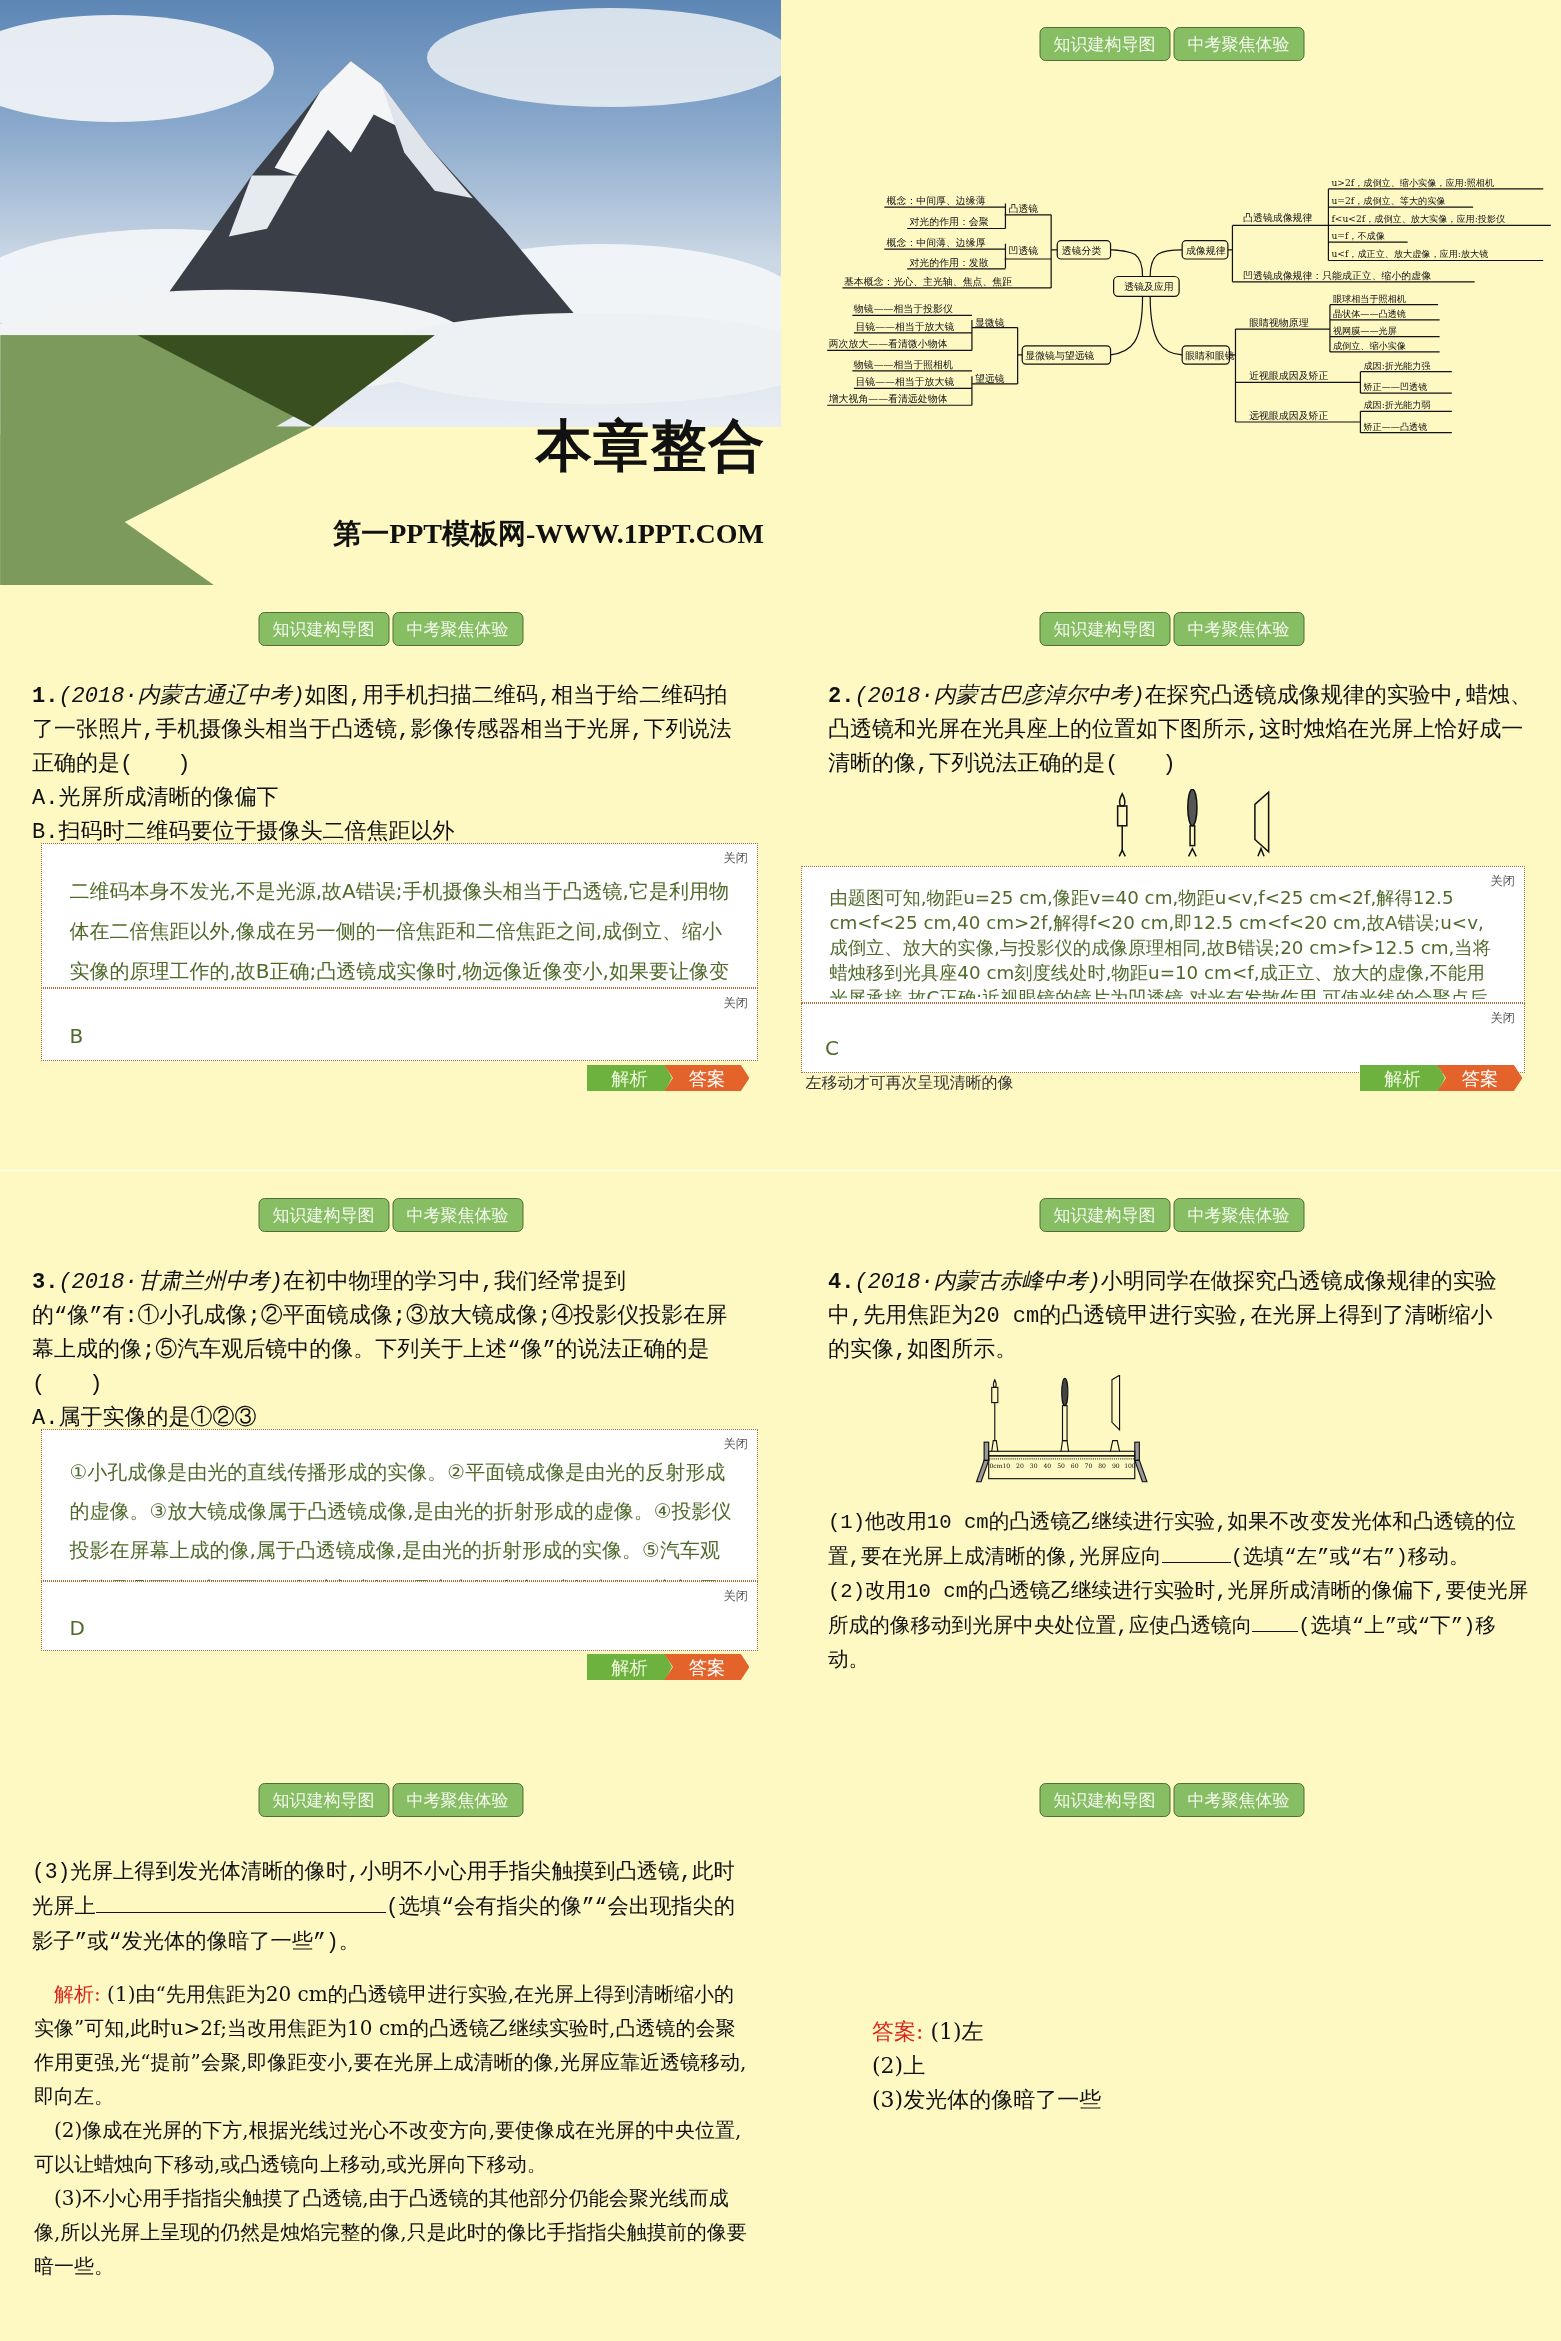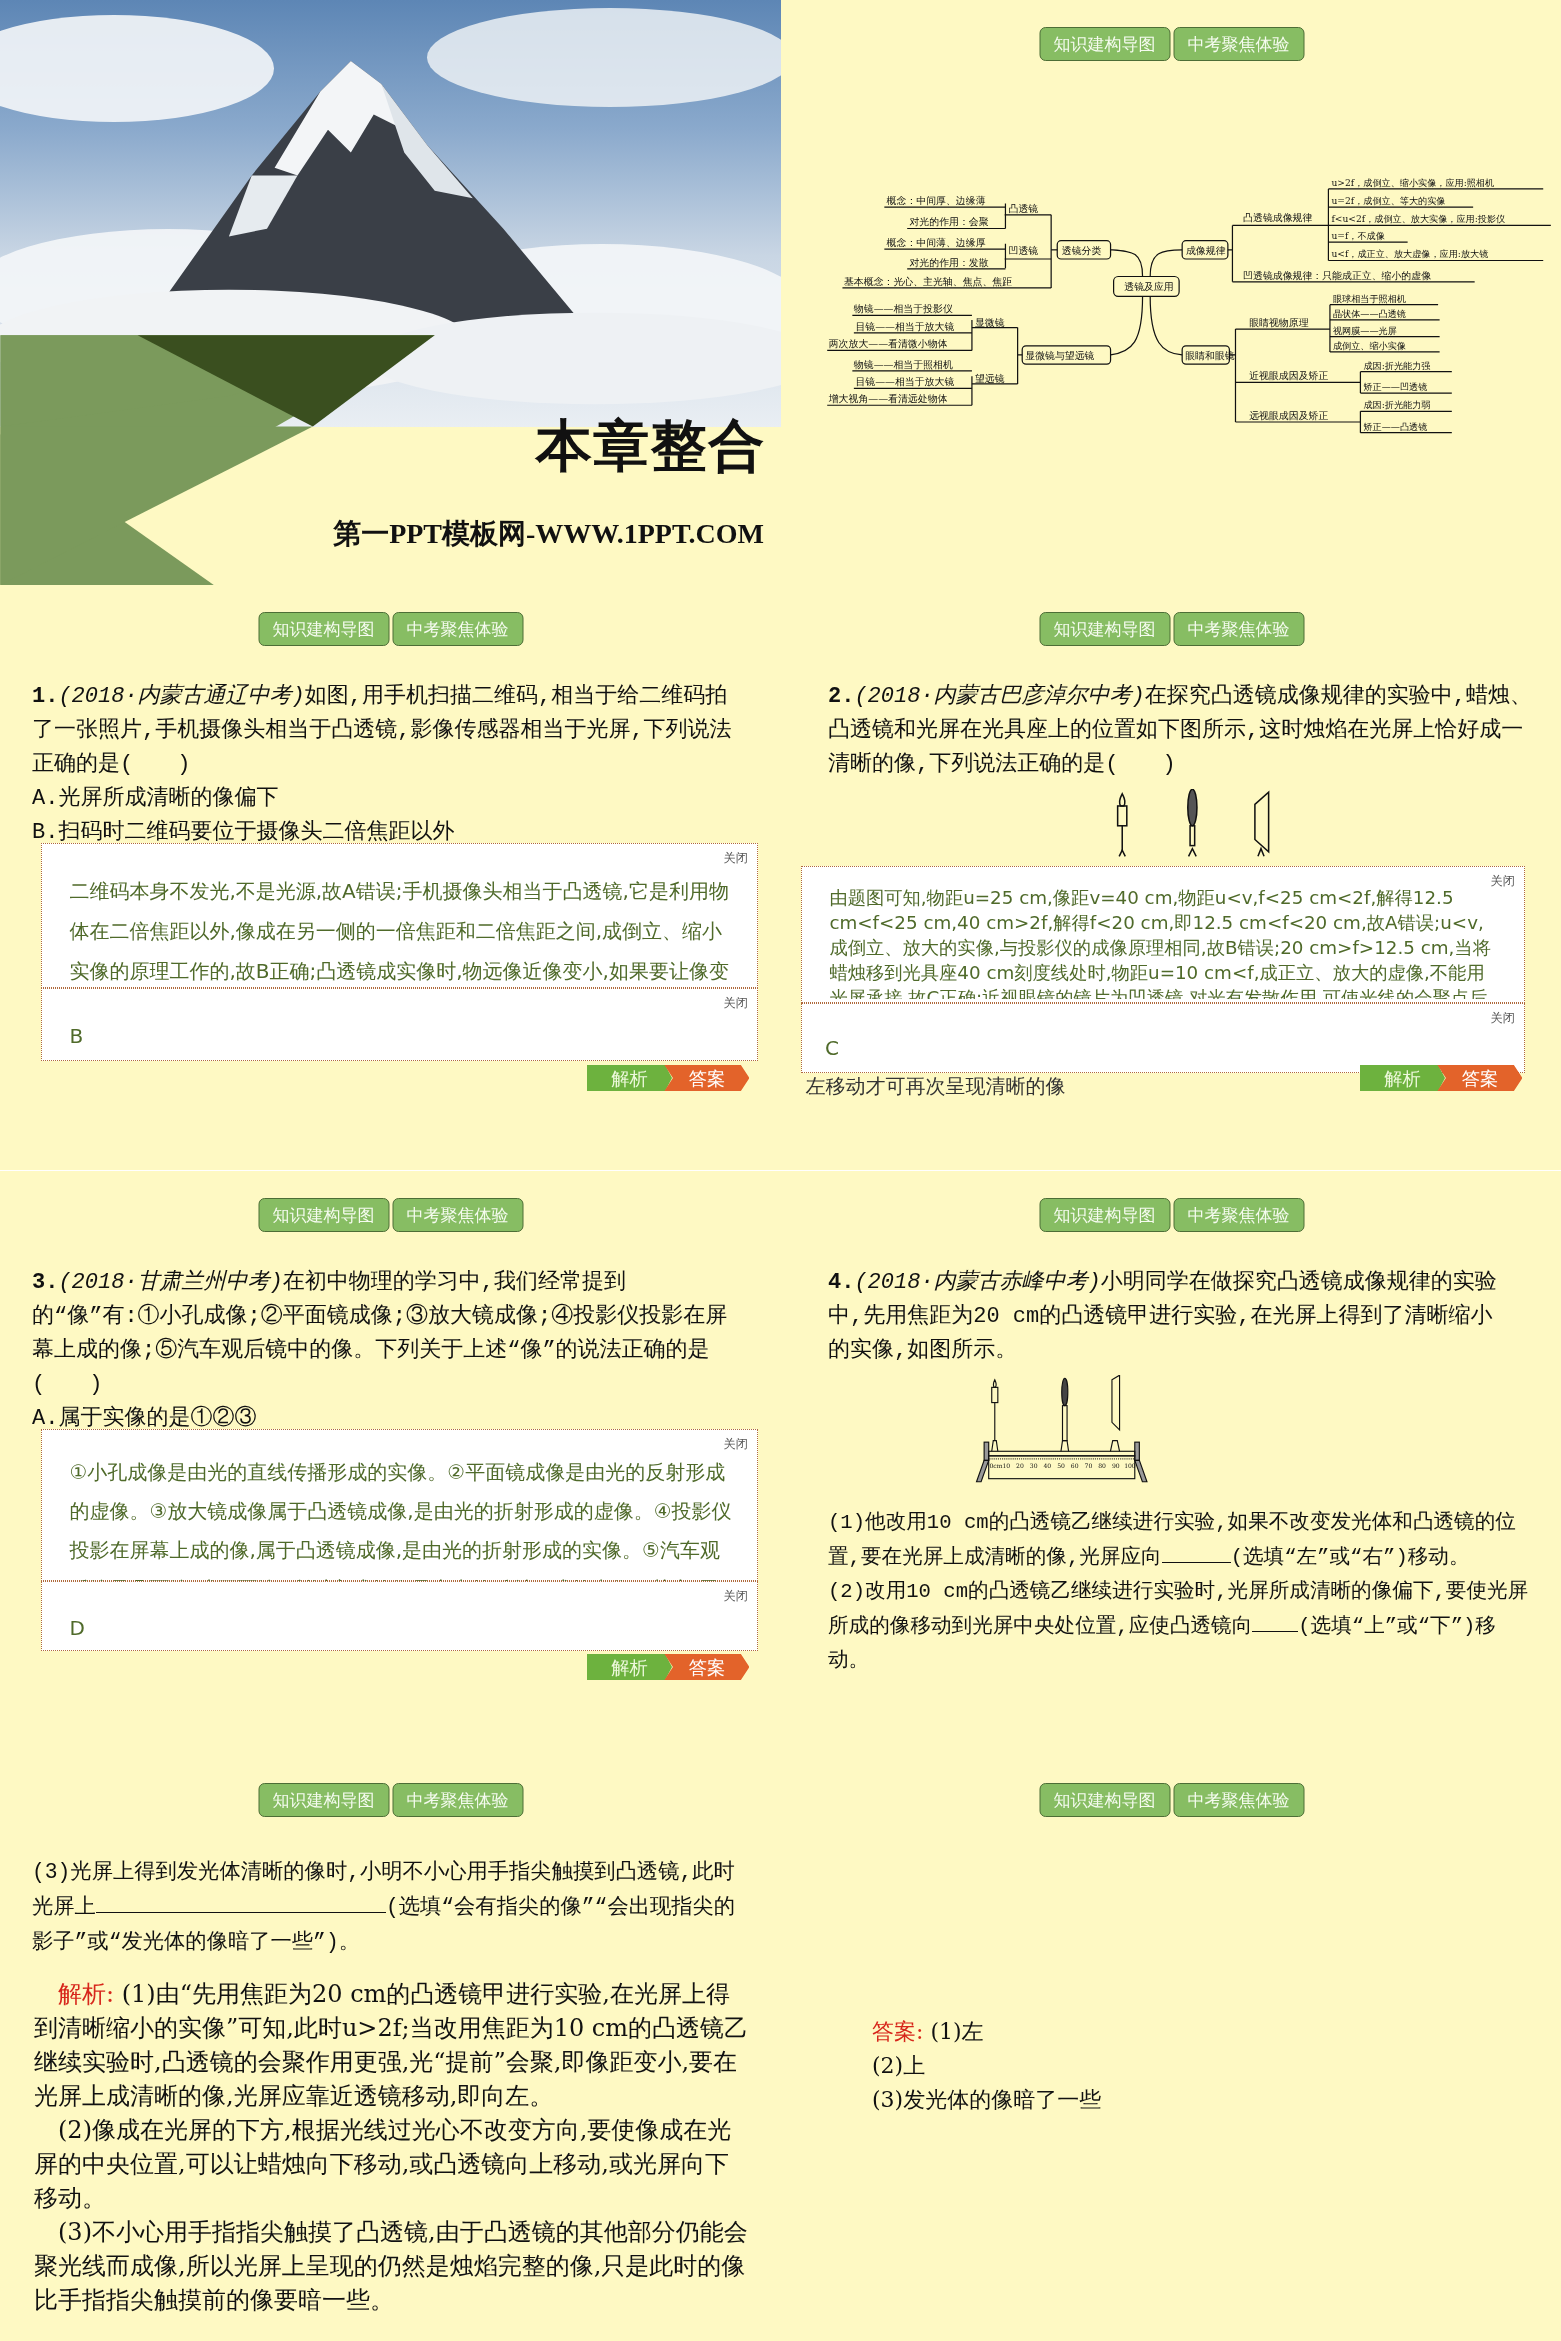--- a/index.html
+++ b/index.html
@@ -45,21 +45,21 @@
   .tabs { position:absolute; display:flex; height:26px; }
   .tab-jx { width:85px; height:26px; background:#6db23e; color:#eef9dc; font-family:"DejaVu Sans",sans-serif;
     font-size:18.3px; display:flex; align-items:center; justify-content:center;
     clip-path:polygon(0 0,92% 0,100% 50%,92% 100%,0 100%); }
   .tab-da { width:85px; height:26px; margin-left:-7.6px; background:#e3632a; color:#fff; font-family:"DejaVu Sans",sans-serif;
     font-size:18.3px; display:flex; align-items:center; justify-content:center;
     clip-path:polygon(0 0,90% 0,100% 50%,90% 100%,0 100%,10% 50%); }
 
   .fig { position:absolute; }
   .red { color:#d7261b; }
-  .jx-text { position:absolute; left:34px; top:221px; width:717px; font-size:24px; line-height:34px; }
+  .jx-text { position:absolute; left:34px; top:221px; width:717px; font-size:20px; line-height:34px; }
   .ans-block { position:absolute; left:91px; top:259px; font-size:22px; line-height:34px; }
   .blank { display:inline-block; border-bottom:1.5px solid #111; height:23px; vertical-align:baseline; }
 </style>
 </head>
 <body>
 
 <div class="slide s1">
   <div class="sky"></div>
   <div class="cloud" style="left:-46px;top:15.2px;width:320px;height:107px;"></div>
   <div class="cloud" style="left:427px;top:7.6px;width:366px;height:99px;opacity:.8"></div>
@@ -218,21 +218,21 @@
     </g>
   </svg>
   <div class="popup" style="left:20px;top:281px;width:724px;height:137px;">
     <span class="close">关闭</span>
     <div class="body" style="top:18.3px;height:114px;font-size:18.3px;line-height:25px;">由题图可知,物距u=25 cm,像距v=40 cm,物距u&lt;v,f&lt;25 cm&lt;2f,解得12.5 cm&lt;f&lt;25 cm,40 cm&gt;2f,解得f&lt;20 cm,即12.5 cm&lt;f&lt;20 cm,故A错误;u&lt;v,成倒立、放大的实像,与投影仪的成像原理相同,故B错误;20 cm&gt;f&gt;12.5 cm,当将蜡烛移到光具座40 cm刻度线处时,物距u=10 cm&lt;f,成正立、放大的虚像,不能用光屏承接,故C正确;近视眼镜的镜片为凹透镜,对光有发散作用,可使光线的会聚点后移,因此,</div>
   </div>
   <div class="popup" style="left:20px;top:418px;width:724px;height:70px;">
     <span class="close">关闭</span>
     <div class="ans-letter" style="top:32px;left:23px;">C</div>
   </div>
-  <div style="position:absolute;left:24.4px;top:488px;font-size:20px;color:#333;">左移动才可再次呈现清晰的像</div>
+  <div style="position:absolute;left:24.4px;top:488px;font-size:16px;color:#333;">左移动才可再次呈现清晰的像</div>
   <div class="tabs" style="left:579px;top:480px;">
     <div class="tab-jx">解析</div>
     <div class="tab-da">答案</div>
   </div>
 </div>
 
 <div class="slide s5">
   <div class="nav">
     <div class="navbtn">知识建构导图</div>
     <div class="navbtn">中考聚焦体验</div>

